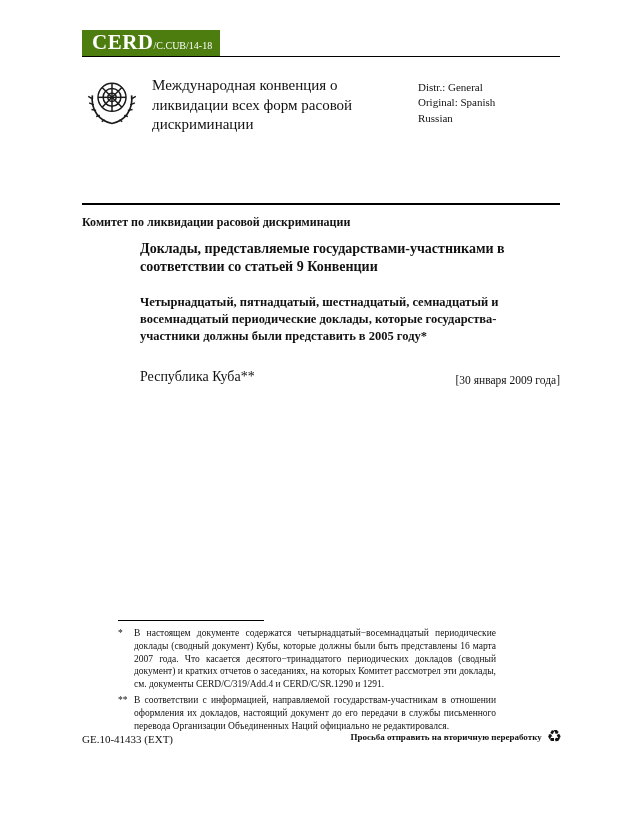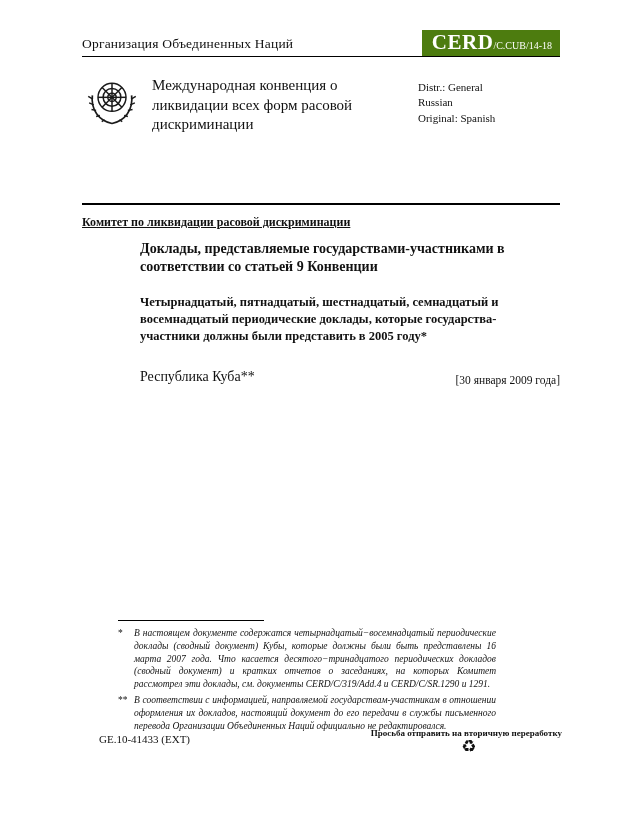--- a/index.html
+++ b/index.html
@@ -69,21 +69,20 @@
     border-top: 2.5px solid #000;
   }
 
   
   .committee {
     position: absolute;
     left: 82px;
     top: 215px;
     font-weight: bold;
     font-size: 12px;
-    text-decoration: underline;
   }
   .doc-body {
     position: absolute;
     left: 140px;
     top: 240px;
     width: 420px;
   }
   .doc-title {
     width: 370px;
     font-weight: bold;
@@ -116,48 +115,45 @@
     position: absolute;
     left: 118px;
     top: 620px;
     width: 378px;
     font-size: 9.5px;
     line-height: 1.35;
   }
   .fn-rule { width: 146px; border-top: 1px solid #000; margin-bottom: 6px; }
   .footnote { display: flex; margin-bottom: 3px; }
   .fn-marker { width: 16px; flex: none; text-align: left; }
-  .fn-text { flex: 1; text-align: justify; font-style: italic; }
+  .fn-text { flex: 1; text-align: justify; }
 
   
   .footer-left {
     position: absolute;
     left: 82px;
     top: 733px;
     font-size: 11px;
-    margin-left: 17px;
   }
   .footer-right {
     position: absolute;
     right: 78px;
     top: 728px;
     display: flex;
     align-items: center;
-    flex-direction: column;
   }
   .recycle-note { font-weight: bold; font-size: 9px; }
   .recycle-icon { font-size: 17px; line-height: 1; margin-left: 5px; }
 </style>
 </head>
 <body>
 
 <div class="page">
 
   <div class="masthead">
-    <div class="org-name">Организация Объединенных Наций</div>
     <div class="doc-symbol-box">
       <span class="doc-symbol-main">CERD</span><span class="doc-symbol-suffix">/C.CUB/14-18</span>
     </div>
   </div>
 
   <div class="emblem-row">
     <span class="un-emblem">
       <svg viewBox="0 0 60 60" width="56" height="56">
         <g stroke="#1a1a1a" fill="none" stroke-width="1.6">
           <circle cx="30" cy="25" r="15"></circle>
@@ -179,22 +175,22 @@
           <line x1="49.5" y1="33" x2="54.5" y2="31"></line>
           <line x1="47" y1="39" x2="52" y2="38"></line>
           <line x1="43" y1="44.5" x2="47" y2="45.5"></line>
           <line x1="38" y1="49" x2="41" y2="51"></line>
         </g>
       </svg>
     </span>
     <div class="conv-title">Международная конвенция о ликвидации всех форм расовой дискриминации</div>
     <div class="distr-block">
       <div>Distr.: General</div>
+      <div>Original: Spanish</div>
       <div>Russian</div>
-      <div>Original: Spanish</div>
     </div>
   </div>
 
   <div class="thick-rule"></div>
 
   <div class="committee">Комитет по ликвидации расовой дискриминации</div>
 
   <div class="doc-body">
     <p class="doc-title">Доклады, представляемые государствами-участниками в соответствии со статьей 9 Конвенции</p>
     <p class="doc-subtitle">Четырнадцатый, пятнадцатый, шестнадцатый, семнадцатый и восемнадцатый периодические доклады, которые государства-участники должны были представить в 2005 году*</p>

